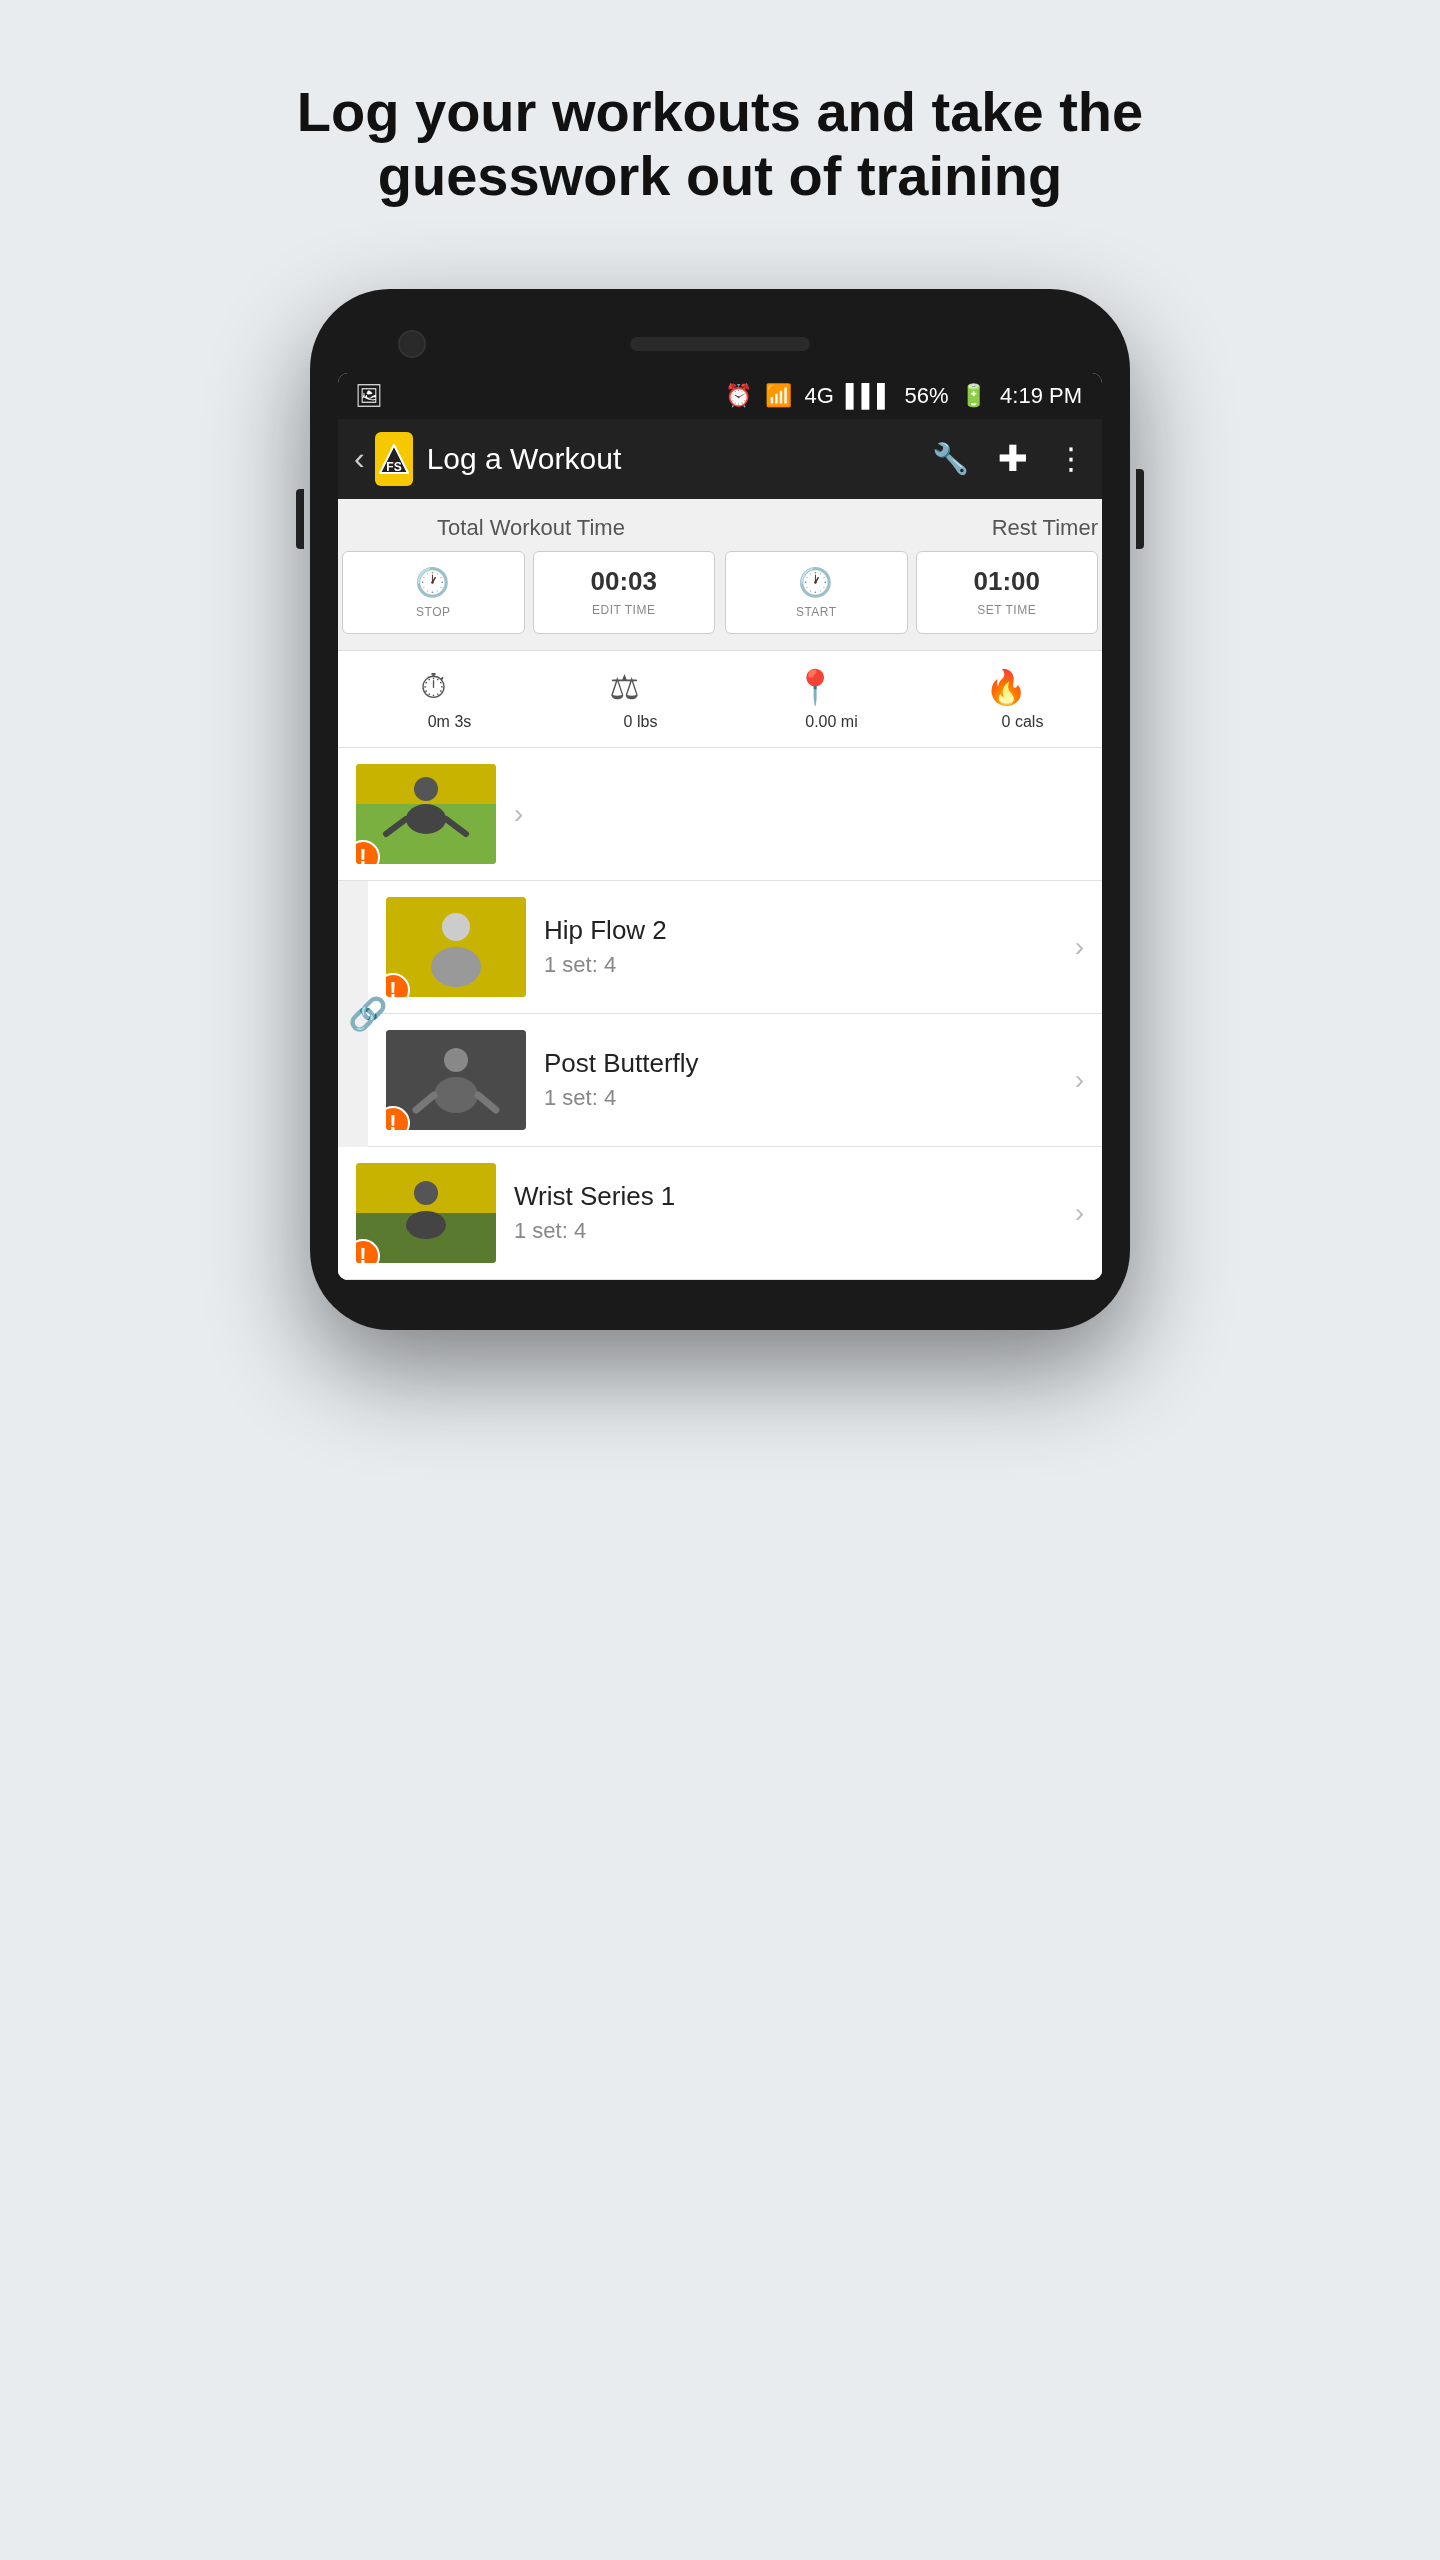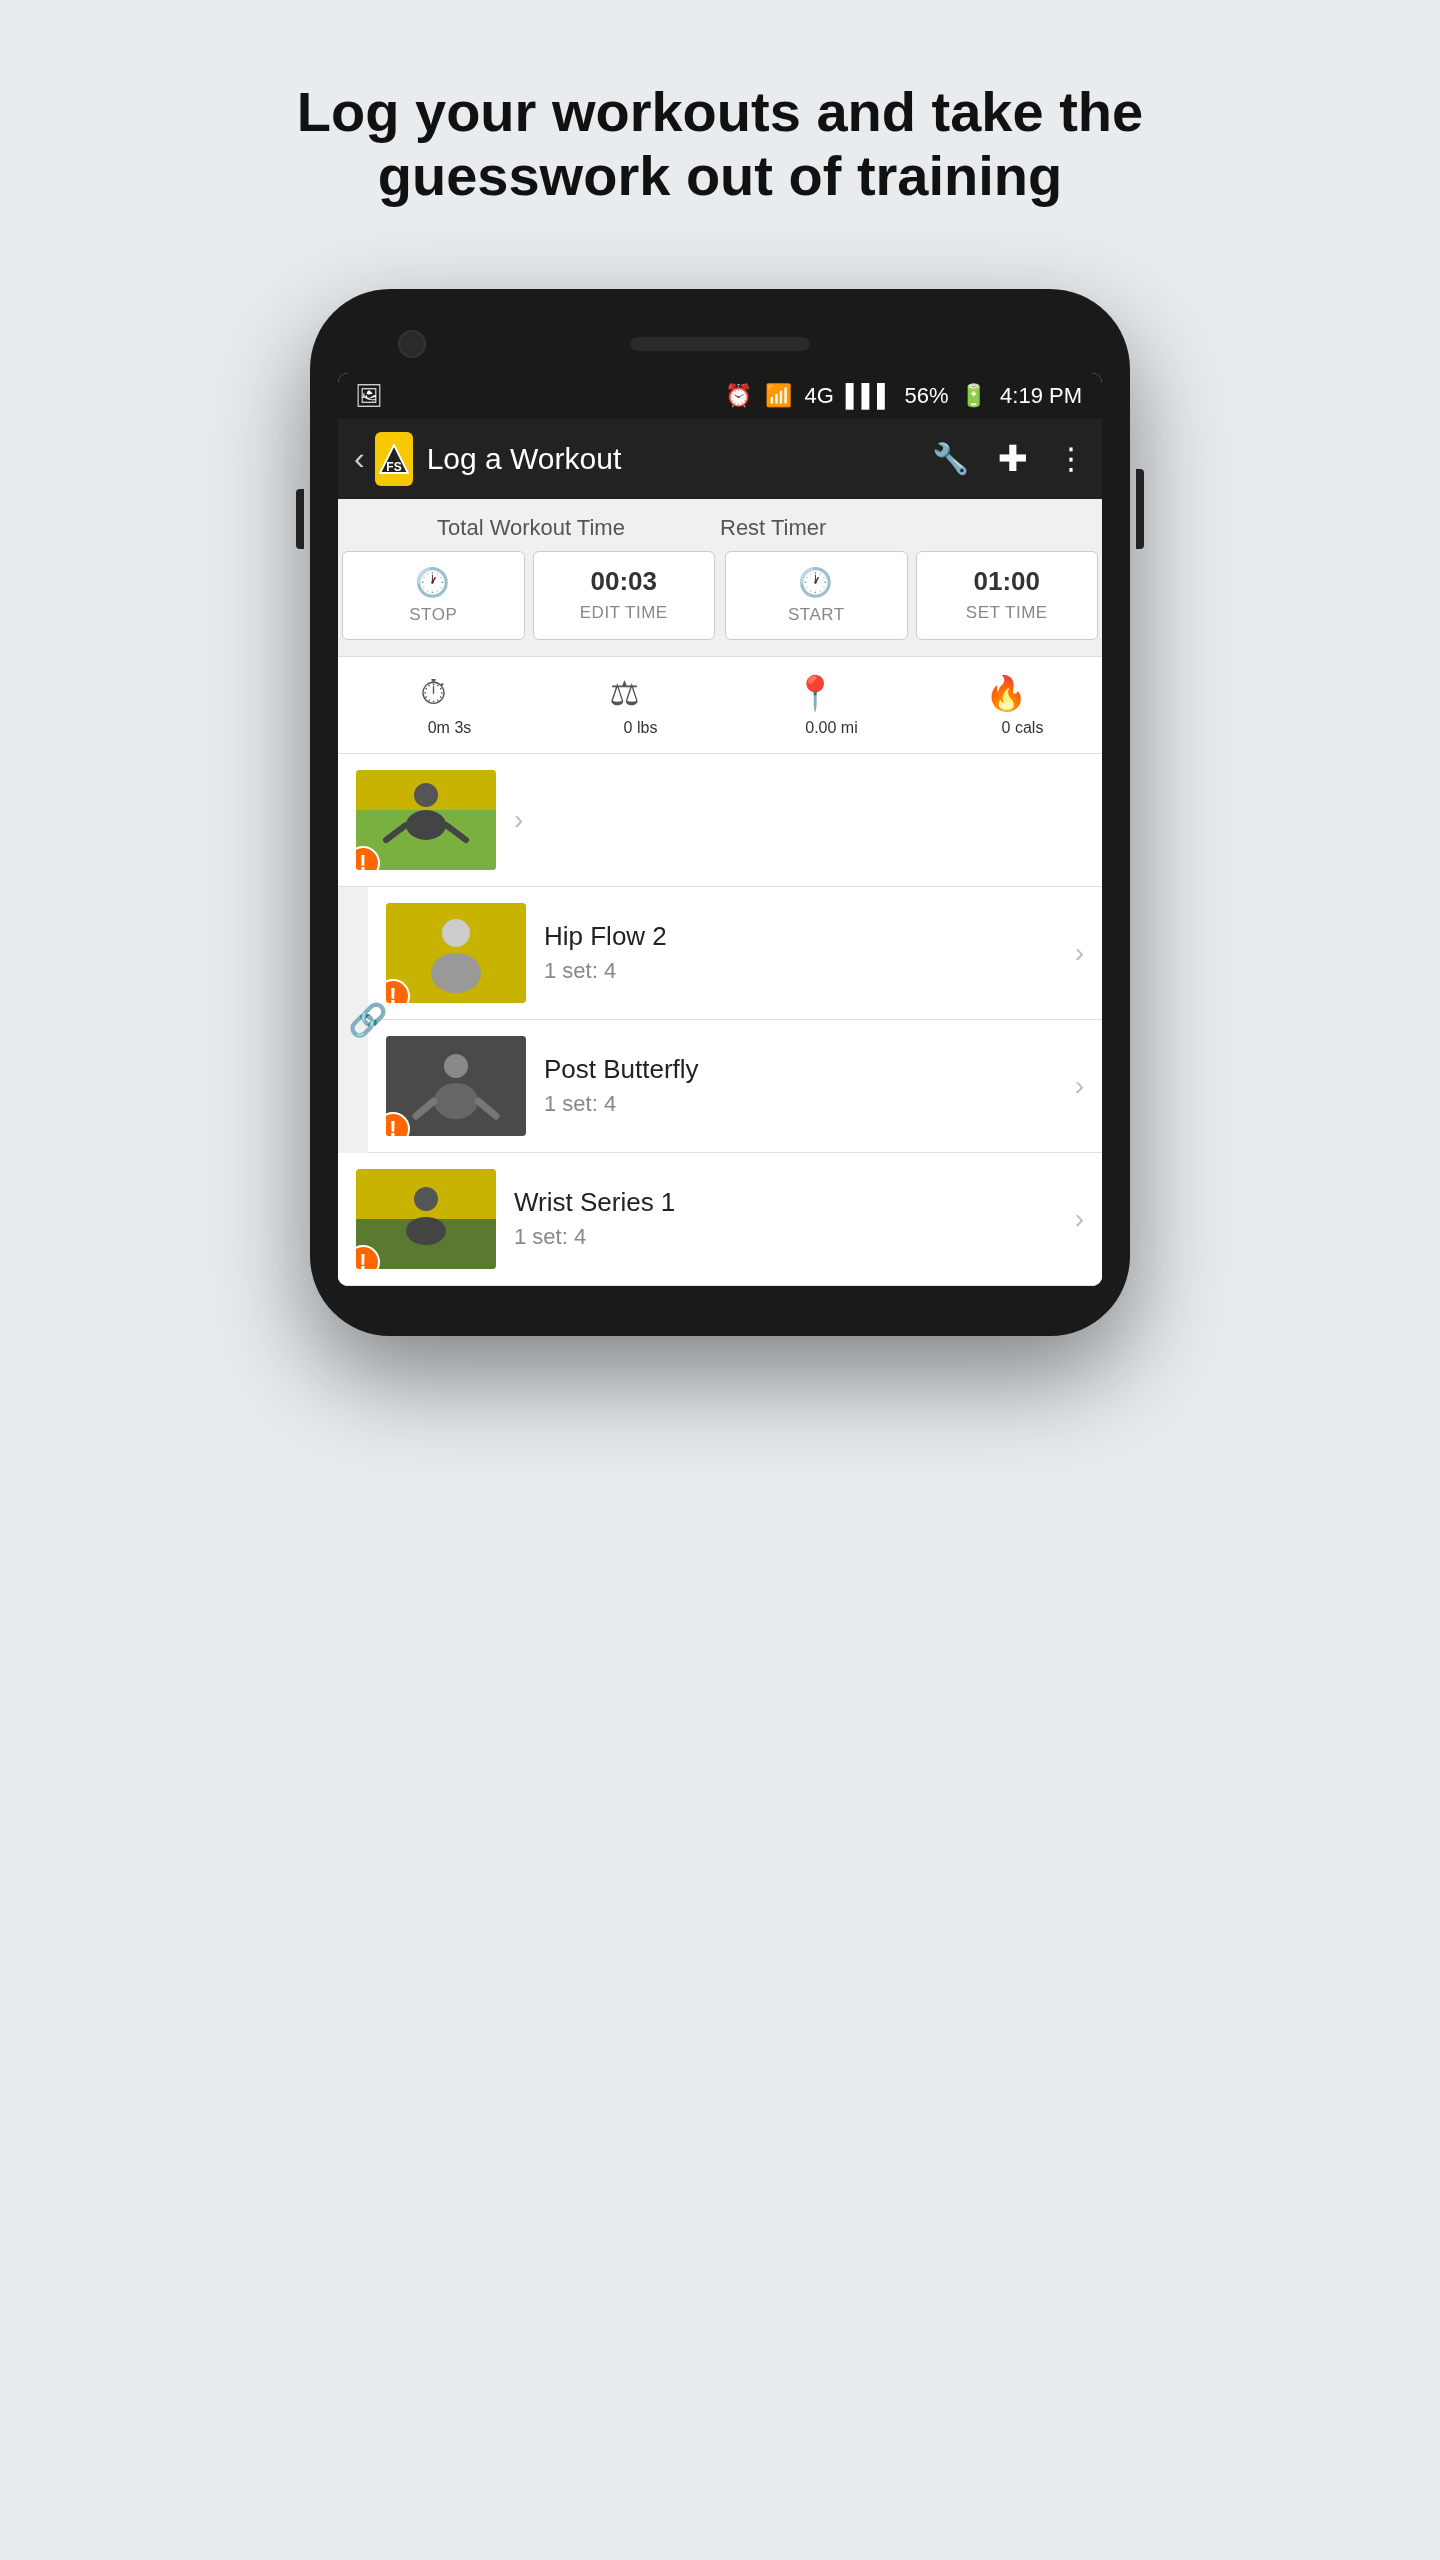--- a/index.html
+++ b/index.html
@@ -187,21 +187,21 @@
     .timer-header-left {
       flex: 1;
       text-align: center;
       font-size: 22px;
       color: #555;
       font-weight: 400;
     }
 
     .timer-header-right {
       flex: 1;
-      text-align: left;
+      text-align: right;
       font-size: 22px;
       color: #555;
       font-weight: 400;
     }
 
     .timer-buttons {
       display: flex;
       gap: 10px;
     }
 
@@ -229,21 +229,21 @@
       color: #555;
     }
 
     .timer-btn-value {
       font-size: 26px;
       font-weight: 600;
       color: #333;
     }
 
     .timer-btn-label {
-      font-size: 17px;
+      font-size: 12px;
       color: #888;
       letter-spacing: 0.5px;
       text-transform: uppercase;
     }
 
     
     .stats-row {
       background: #fff;
       display: flex;
       border-bottom: 1px solid #e0e0e0;

